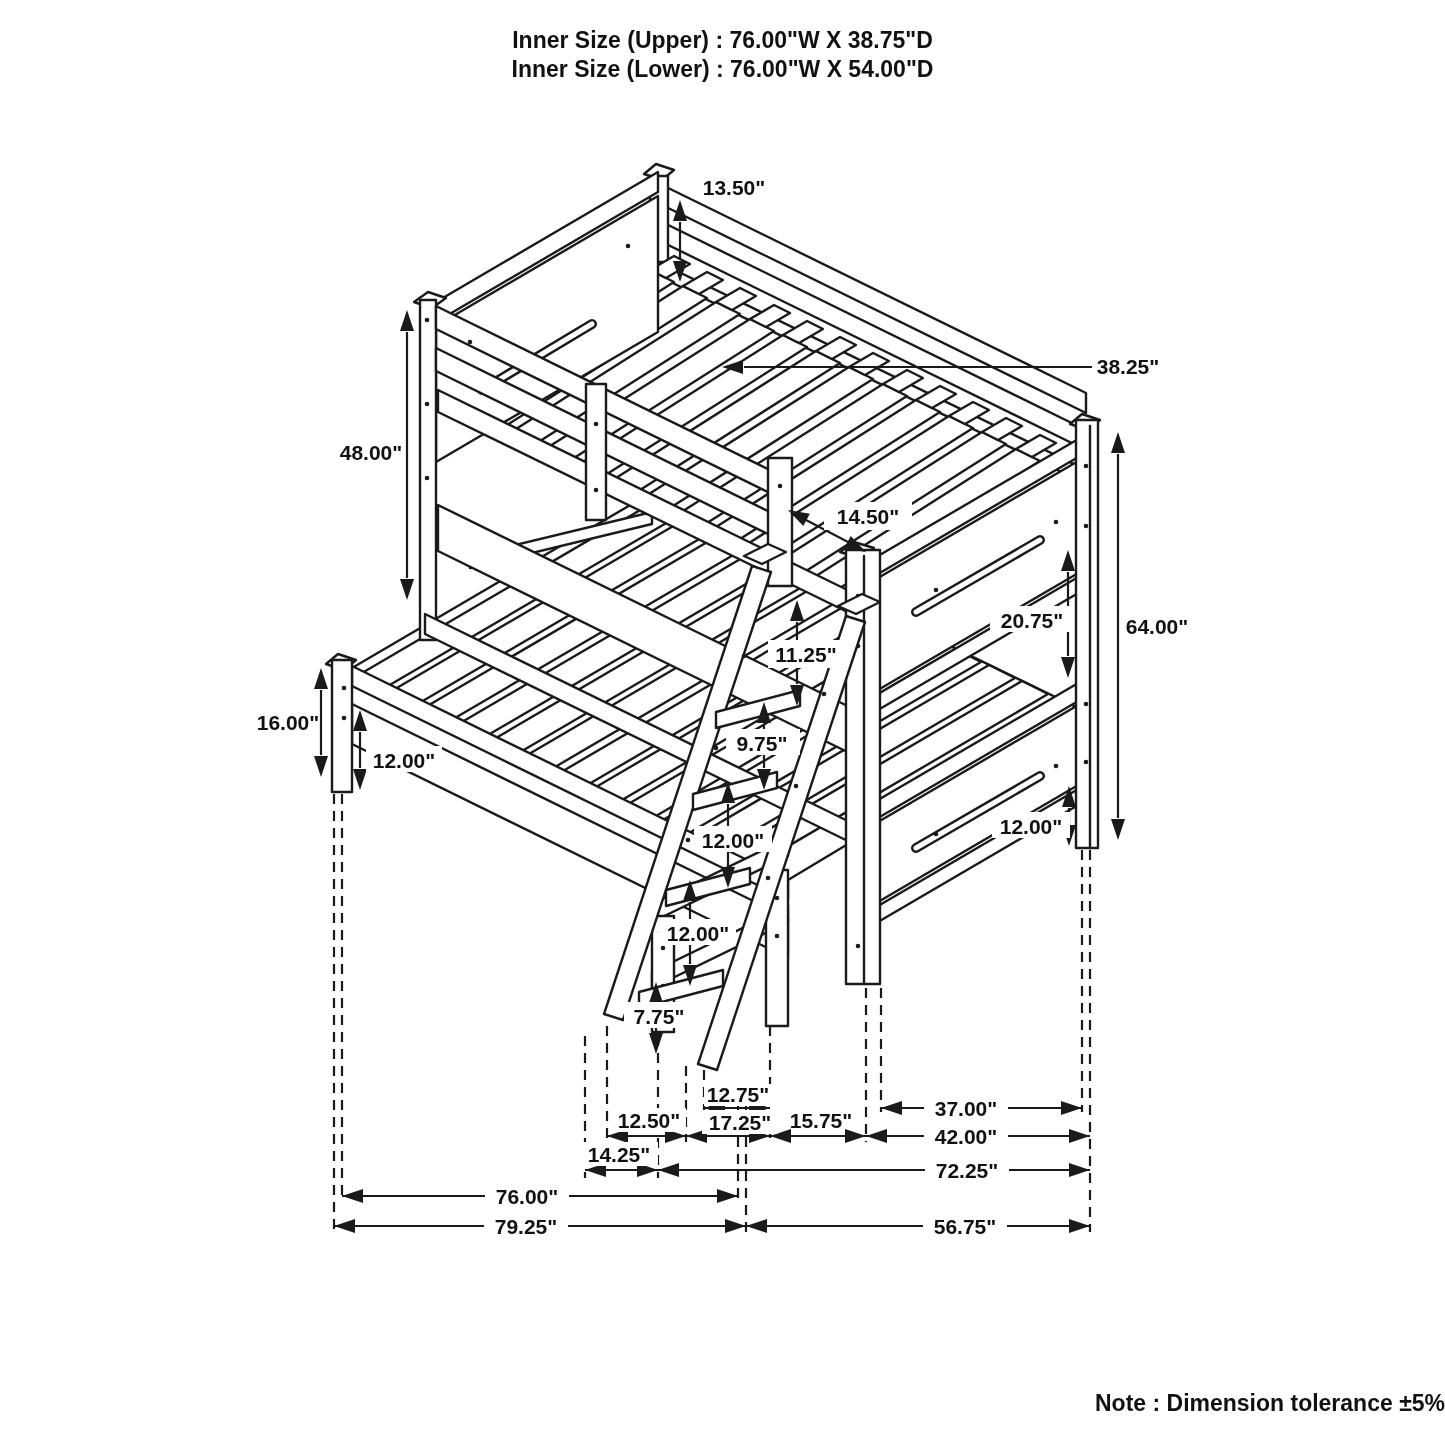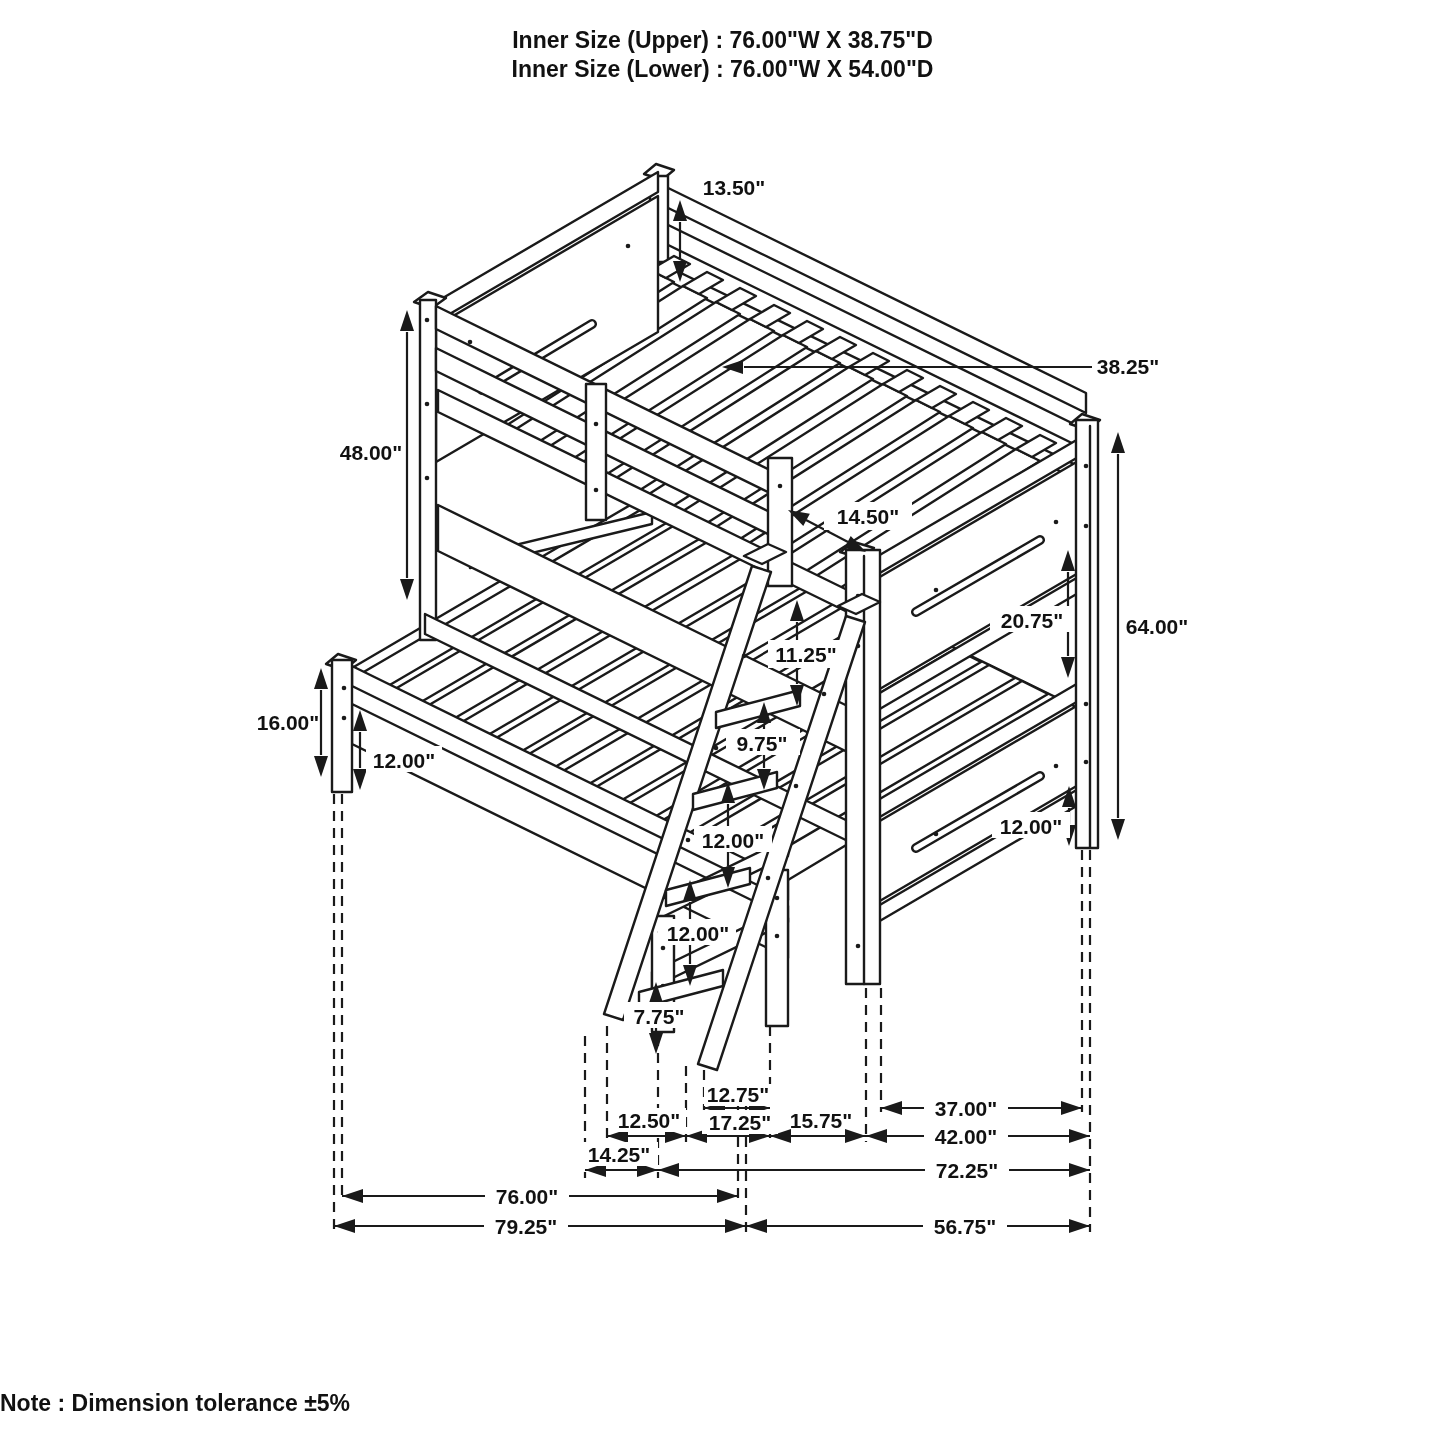--- a/index.html
+++ b/index.html
@@ -1,18 +1,18 @@
 <!DOCTYPE html>
 <html><head>
 <meta charset="utf-8">
 <style>
   html,body{margin:0;padding:0;background:#fff;}
   body{width:1445px;height:1445px;position:relative;font-family:"Liberation Sans",sans-serif;overflow:hidden;}
   .hdr{position:absolute;top:26px;left:0;right:0;text-align:center;font-weight:700;font-size:23px;line-height:29px;color:#111;}
-  .note{position:absolute;top:1390px;left:0;right:0;text-align:left;font-weight:700;font-size:23px;color:#111;}
+  .note{position:absolute;top:1390px;left:0;right:0;text-align:right;font-weight:700;font-size:23px;color:#111;}
   svg{position:absolute;left:0;top:0;}
   .st{fill:#fff;stroke:#1a1a1a;stroke-width:2.4;stroke-linejoin:round;}
   .ln{fill:none;stroke:#1a1a1a;stroke-width:2.4;stroke-linejoin:round;stroke-linecap:round;}
   .dim{fill:none;stroke:#1a1a1a;stroke-width:2.2;}
   .ext{fill:none;stroke:#1a1a1a;stroke-width:2.2;stroke-dasharray:10 7;}
   .ah{fill:#1a1a1a;stroke:none;}
   .lbl{font:700 21px "Liberation Sans",sans-serif;fill:#111;text-anchor:middle;}
   .wbg{fill:#fff;stroke:none;}
   .slot{stroke:#1a1a1a;stroke-width:10;stroke-linecap:round;}
   .sloti{stroke:#fff;stroke-width:5;stroke-linecap:round;}

